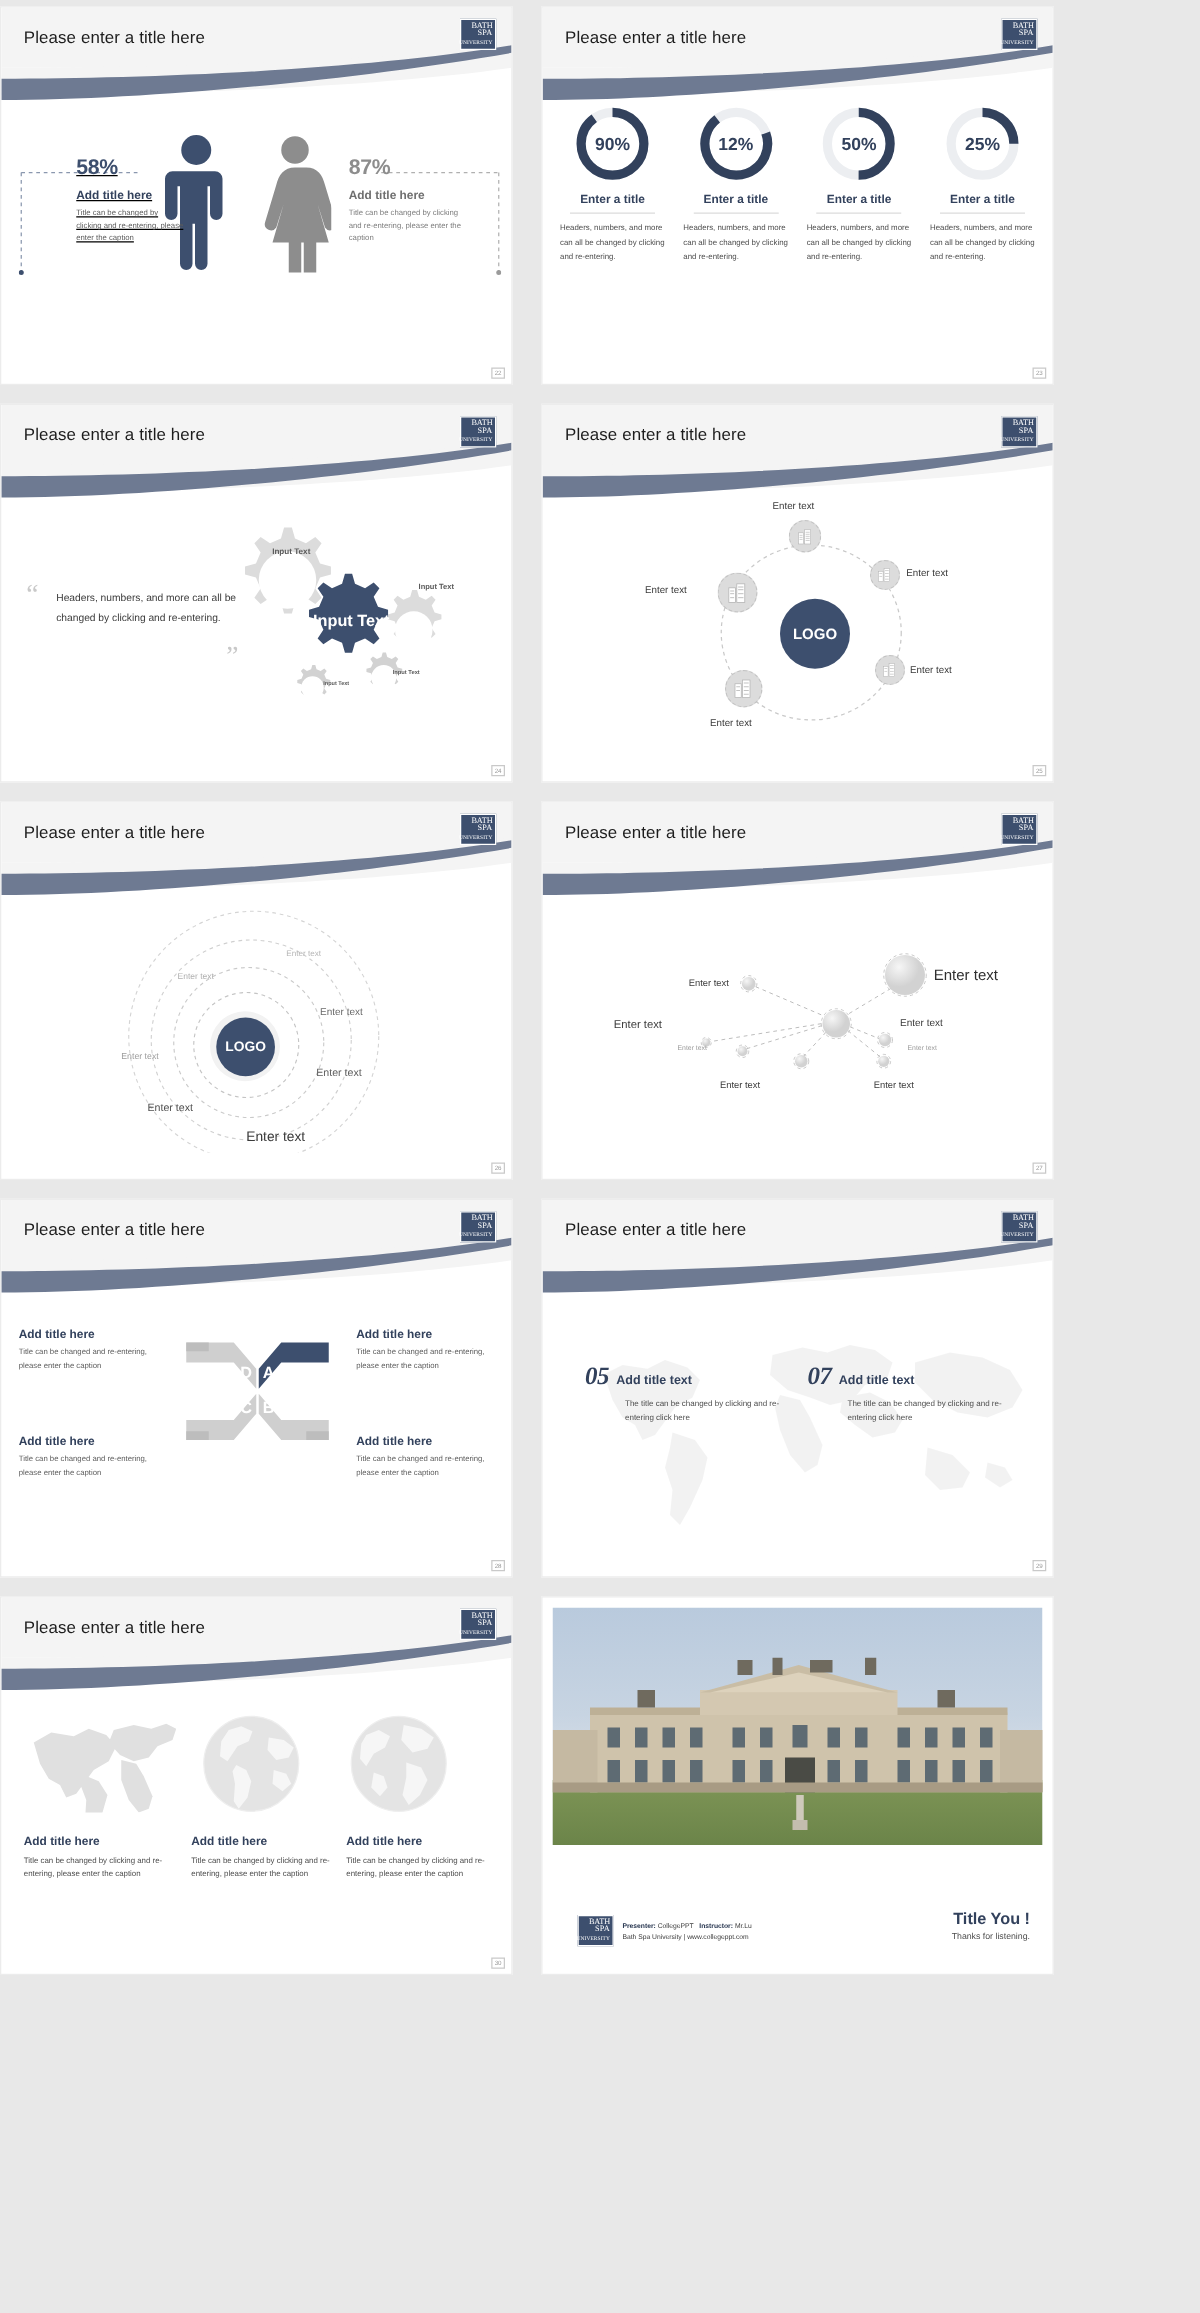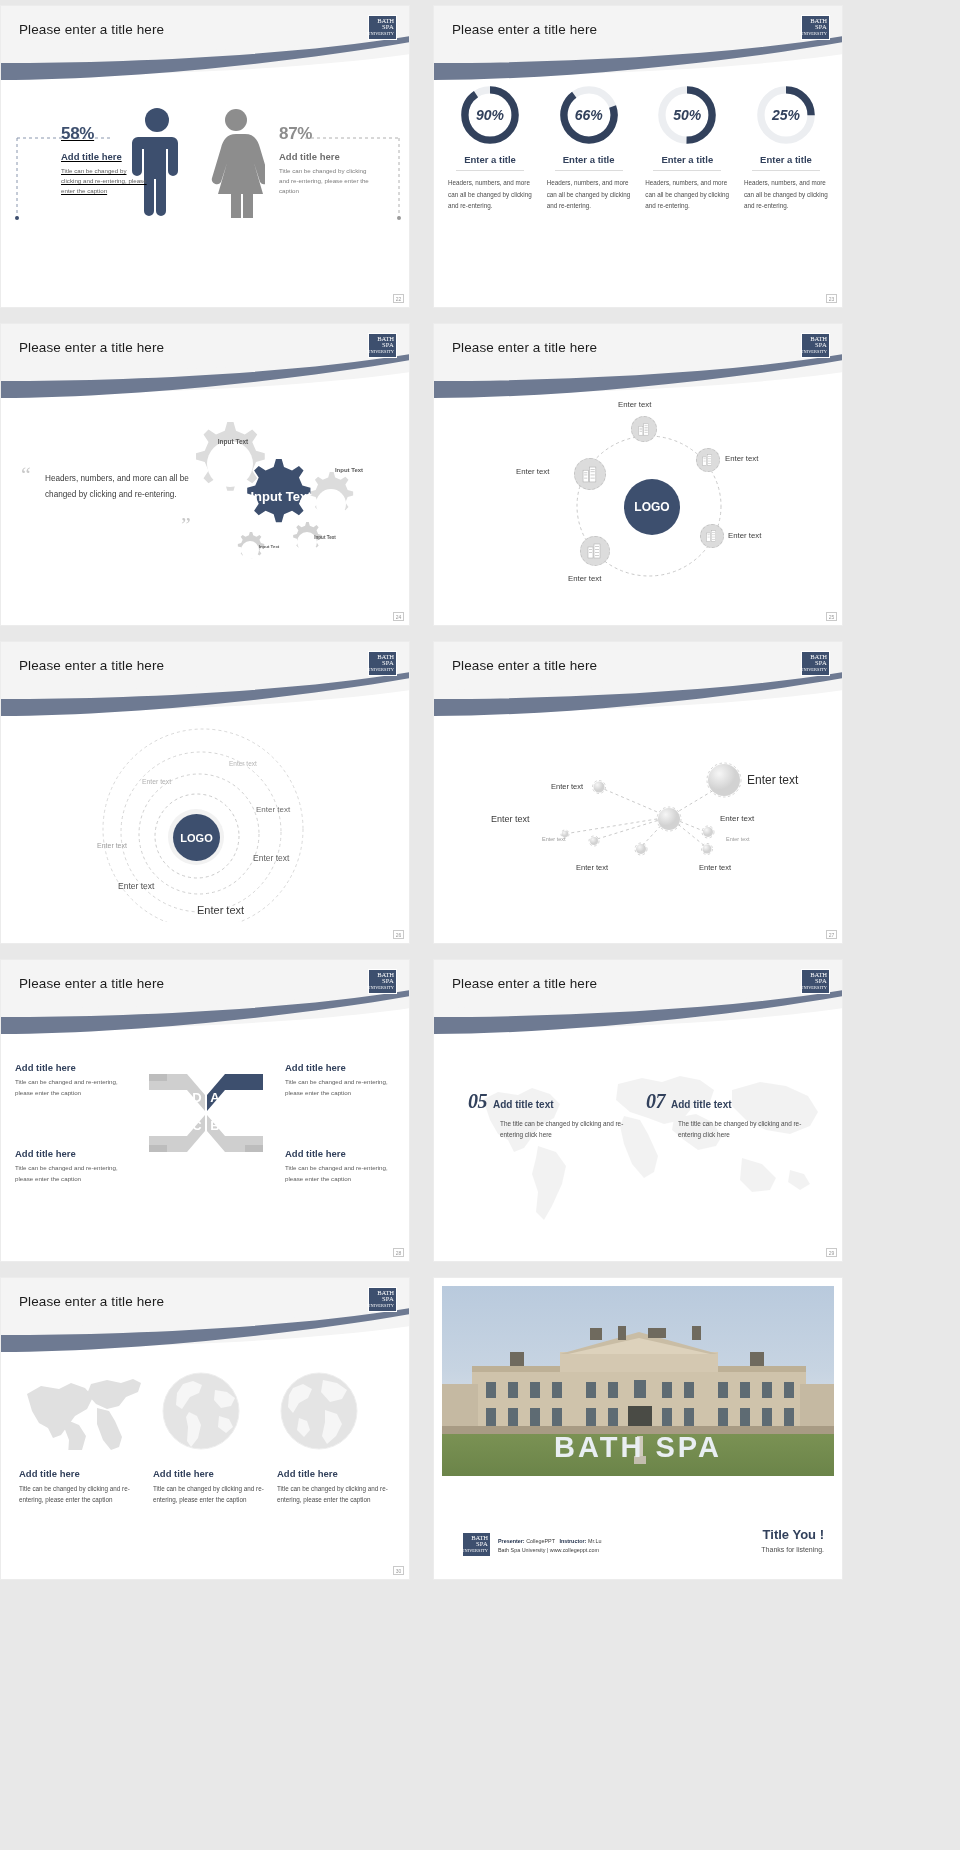--- a/index.html
+++ b/index.html
@@ -67,21 +67,21 @@
   .pct.grey { color: #8d8d8d; }
   .addtitle { font-size: 9.5px; font-weight: bold; color: #32415c; margin-top: 7px;}
   .addtitle.g { color: #6f6f6f; }
   .cap { font-size: 6.2px; color: #5c5c5c; line-height: 10px; margin-top: 4px; }
   .cap.g { color: #7d7d7d; }
 
   
   .donut-row { position: absolute; top: 78px; left: 12px; right: 12px;
                display: flex; justify-content: space-between; }
   .donut-col { width: 88px; text-align: center; }
-  .donut { position: relative; width: 62px; height: 62px; margin: 0 auto; font-style: italic; }
+  .donut { position: relative; width: 62px; height: 62px; margin: 0 auto; }
   .donut .val {
     position: absolute; inset: 0; display: flex; align-items: center;
     justify-content: center; font-size: 14px; font-weight: bold; color: #32415c;
   }
   .donut-title { font-size: 9.5px; font-weight: bold; color: #32415c; margin-top: 8px; }
   .donut-rule { height: 1px; background: #dcdcdc; margin: 5px 10px 6px; }
   .donut-desc { font-size: 6.3px; color: #4d4d4d; line-height: 11.5px; text-align: left;
                 padding: 0 2px; }
 
   
@@ -215,21 +215,21 @@
         <div class="donut-rule"></div>
         <div class="donut-desc">Headers, numbers, and more can all be changed by clicking and re-entering.</div>
       </div>
 
       <div class="donut-col">
         <div class="donut">
           <svg width="62" height="62" viewBox="0 0 42 42">
             <circle cx="21" cy="21" r="17" fill="none" stroke="#eceef1" stroke-width="5"></circle>
             <circle cx="21" cy="21" r="17" fill="none" stroke="#32415c" stroke-width="5" stroke-dasharray="74.8 128.1" transform="rotate(-20 21 21)"></circle>
           </svg>
-          <div class="val">66%</div>
+          <div class="val">12%</div>
         </div>
         <div class="donut-title">Enter a title</div>
         <div class="donut-rule"></div>
         <div class="donut-desc">Headers, numbers, and more can all be changed by clicking and re-entering.</div>
       </div>
 
       <div class="donut-col">
         <div class="donut">
           <svg width="62" height="62" viewBox="0 0 42 42">
             <circle cx="21" cy="21" r="17" fill="none" stroke="#eceef1" stroke-width="5"></circle>
@@ -706,21 +706,20 @@
             <rect x="342" y="82" width="10" height="18"></rect>
         </g>
         <rect x="186" y="80" width="24" height="28" fill="#4a4b45"></rect>
         <rect x="0" y="100" width="394" height="8" fill="#a89b84"></rect>
       </svg>
 
       <svg style="position:absolute;left:190px;bottom:10px;" width="16" height="34" viewBox="0 0 16 34">
         <rect x="5" y="4" width="6" height="20" fill="#cfcabb"></rect>
         <rect x="2" y="24" width="12" height="8" fill="#c3bdae"></rect>
       </svg>
-      <div class="bathspa-text">BATH SPA</div>
     </div>
 
     <div class="logo" style="left:28px;right:auto;top:auto;bottom:22px;">
       <span class="l1">BATH</span>
       <span class="l2">SPA</span>
       <span class="l3">UNIVERSITY</span>
     </div>
 
     <div class="credits" style="left:64px;bottom:24px;">
       <div class="cred-line">

